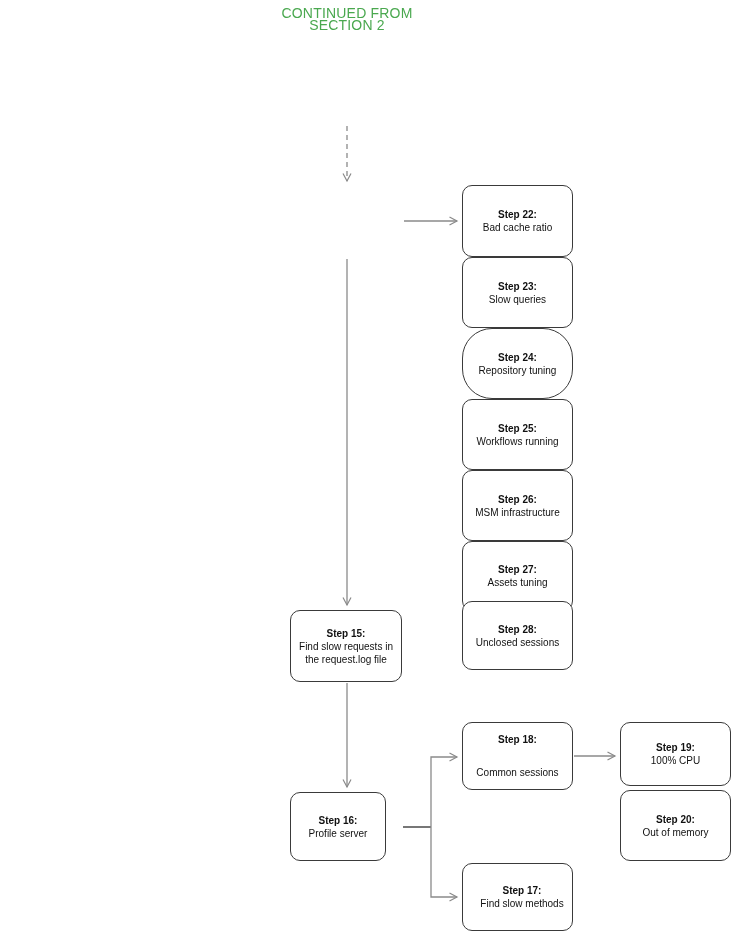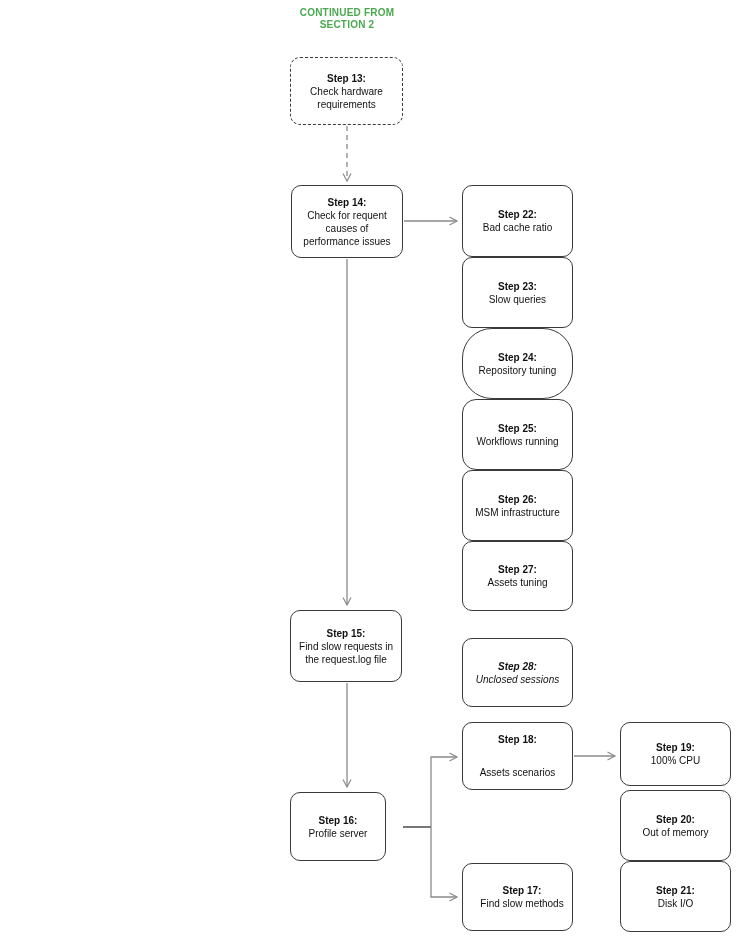--- a/index.html
+++ b/index.html
@@ -37,22 +37,22 @@
     stroke: var(--arrow, #8a8a8a);
     stroke-width: 1.2;
   }
   .continued-label {
     position: absolute;
     left: 247px;
     top: 7px;
     width: 200px;
     text-align: center;
     color: var(--accent, #4aa84f);
-    font-size: 10px;
-    font-weight: bold;
+    font-size: 14px;
+    font-weight: normal;
     line-height: 12px;
     letter-spacing: 0.2px;
   }
   .node {
     position: absolute;
     box-sizing: border-box;
     border: 1.6px solid var(--box-border, #3a3a3a);
     border-radius: 10px;
     background: #ffffff;
     display: flex;
@@ -105,97 +105,82 @@
     <path class="connector" d="M431,827 L431,897 L457,897" marker-end="url(#arrow)"></path>
 
     <path class="connector" d="M574,756 L615,756" marker-end="url(#arrow)"></path>
   </svg>
 
   <div class="continued-label">
     <div>CONTINUED FROM</div>
     <div>SECTION 2</div>
   </div>
 
-  <div class="node dashed-node" style="left:290px; top:57px; width:113px; height:68px;">
-    <div class="node-title">Step 13:</div>
-    <div class="node-desc">Check hardware
-requirements</div>
-  </div>
 
-  <div class="node" style="left:291px; top:185px; width:112px; height:73px;">
-    <div class="node-title">Step 14:</div>
-    <div class="node-desc">Check for requent
-causes of
-performance issues</div>
-  </div>
 
   <div class="node" style="left:290px; top:610px; width:112px; height:72px;">
     <div class="node-title">Step 15:</div>
     <div class="node-desc">Find slow requests in
 the request.log file</div>
   </div>
 
   <div class="node" style="left:290px; top:792px; width:96px; height:69px;">
     <div class="node-title">Step 16:</div>
     <div class="node-desc">Profile server</div>
   </div>
 
   <div class="node" style="left:462px; top:863px; width:111px; height:68px;padding-left:13px;">
     <div class="node-title">Step 17:</div>
     <div class="node-desc">Find slow methods</div>
   </div>
 
   <div class="node" style="left:462px; top:722px; width:111px; height:68px;gap:20px;">
     <div class="node-title">Step 18:</div>
-    <div class="node-desc">Assets scenarios</div>
+    <div class="node-desc">Common sessions</div>
   </div>
 
   <div class="node" style="left:620px; top:722px; width:111px; height:64px;">
     <div class="node-title">Step 19:</div>
     <div class="node-desc">100% CPU</div>
   </div>
 
   <div class="node" style="left:620px; top:790px; width:111px; height:71px;">
     <div class="node-title">Step 20:</div>
     <div class="node-desc">Out of memory</div>
   </div>
 
-  <div class="node" style="left:620px; top:861px; width:111px; height:71px;">
-    <div class="node-title">Step 21:</div>
-    <div class="node-desc">Disk I/O</div>
-  </div>
 
   <div class="node" style="left:462px; top:185px; width:111px; height:72px;">
     <div class="node-title">Step 22:</div>
     <div class="node-desc">Bad cache ratio</div>
   </div>
 
   <div class="node" style="left:462px; top:257px; width:111px; height:71px;">
     <div class="node-title">Step 23:</div>
     <div class="node-desc">Slow queries</div>
   </div>
 
   <div class="node" style="left:462px; top:328px; width:111px; height:71px;border-radius:30px;">
     <div class="node-title">Step 24:</div>
     <div class="node-desc">Repository tuning</div>
   </div>
 
-  <div class="node" style="left:462px; top:399px; width:111px; height:71px;border-radius:14px;">
+  <div class="node" style="left:462px; top:399px; width:111px; height:71px;">
     <div class="node-title">Step 25:</div>
     <div class="node-desc">Workflows running</div>
   </div>
 
   <div class="node" style="left:462px; top:470px; width:111px; height:71px;">
     <div class="node-title">Step 26:</div>
     <div class="node-desc">MSM infrastructure</div>
   </div>
 
   <div class="node" style="left:462px; top:541px; width:111px; height:70px;">
     <div class="node-title">Step 27:</div>
     <div class="node-desc">Assets tuning</div>
   </div>
 
-  <div class="node" style="left:462px; top:638px; width:111px; height:69px;font-style:italic;">
+  <div class="node" style="left:462px; top:601px; width:111px; height:69px;">
     <div class="node-title">Step 28:</div>
     <div class="node-desc">Unclosed sessions</div>
   </div>
 
 </div>
 
 </body></html>

